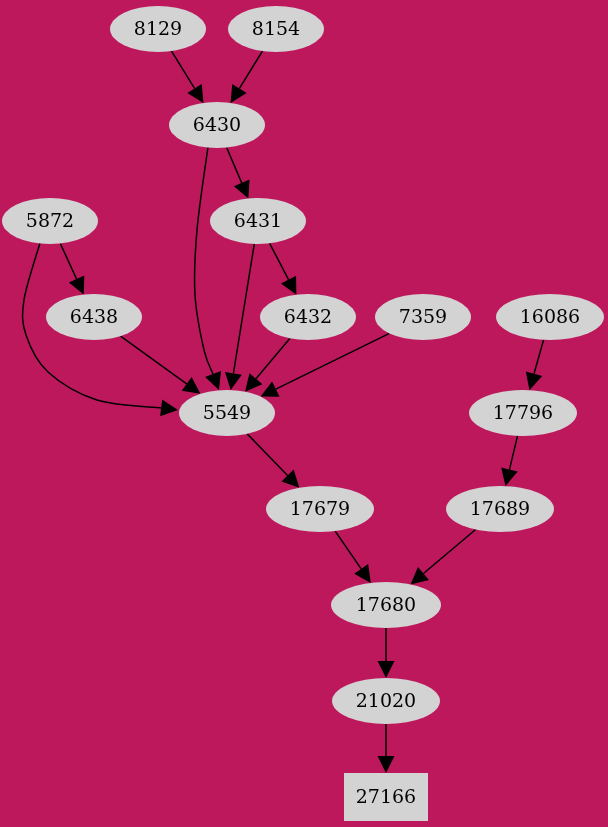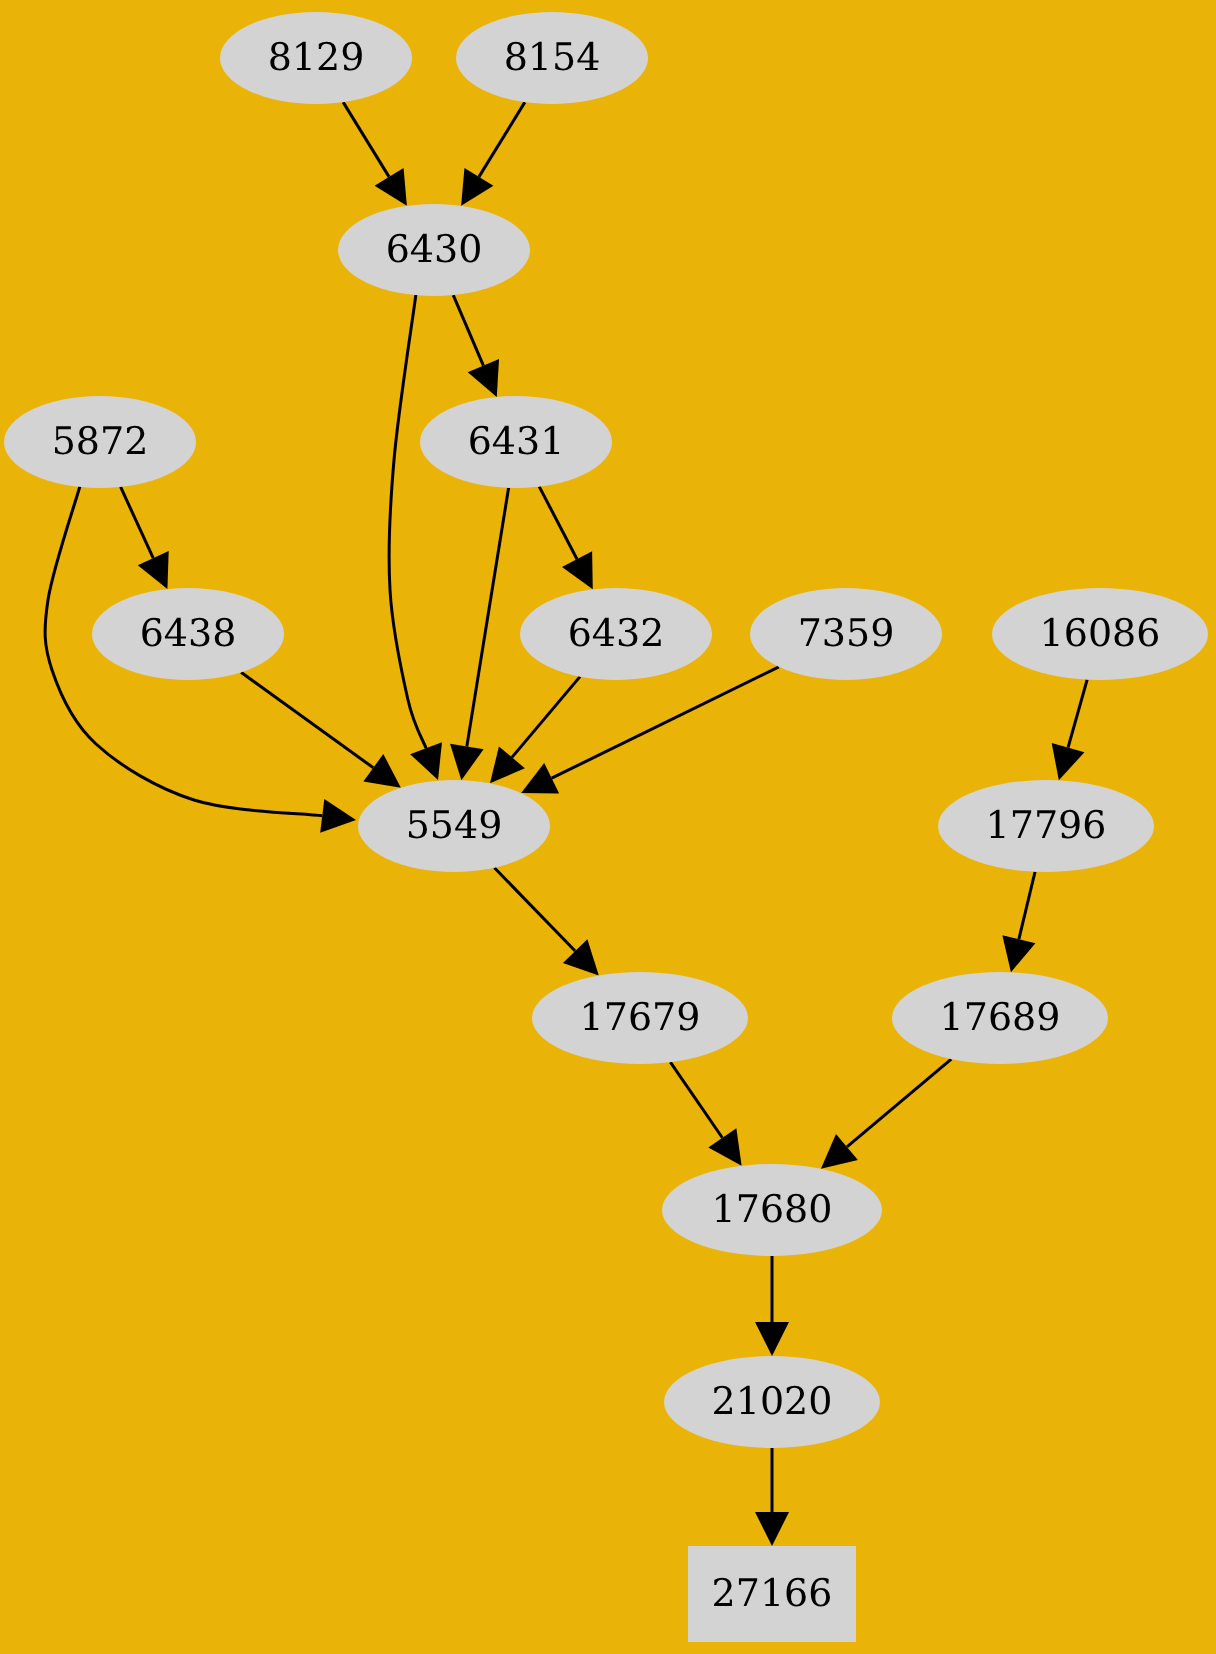--- a/index.html
+++ b/index.html
@@ -1,16 +1,16 @@
 <!DOCTYPE html>
 <html><head>
 <meta charset="utf-8">
 <style>
   html,body{margin:0;padding:0;background:#ffffff;}
-  #canvas{width:608px;height:827px;position:relative;background:#eab308;}
+  #canvas{width:608px;height:827px;position:relative;background:#be185d;}
   svg text{font-family:"DejaVu Serif", serif; font-size:19px; fill:#000000; text-anchor:middle;}
 </style>
 </head>
 <body>
 
 <div id="canvas"><svg width="608" height="827" viewBox="0 0 608 827">
       <path d="M171.55967145226583,51.063194227415586 L194.53909136897113,88.45343680374964" fill="none" stroke="#000000" stroke-width="1.5"></path>
       <polygon points="203.44032854773417,102.93680577258442 187.29740688455374,92.90405539313116 201.78077585338852,84.00281821436812" fill="#000000"></polygon>
       <path d="M262.44032854773417,51.063194227415586 L239.46090863102887,88.45343680374964" fill="none" stroke="#000000" stroke-width="1.5"></path>
       <polygon points="230.55967145226583,102.93680577258442 232.21922414661148,84.00281821436812 246.70259311544626,92.90405539313116" fill="#000000"></polygon>

